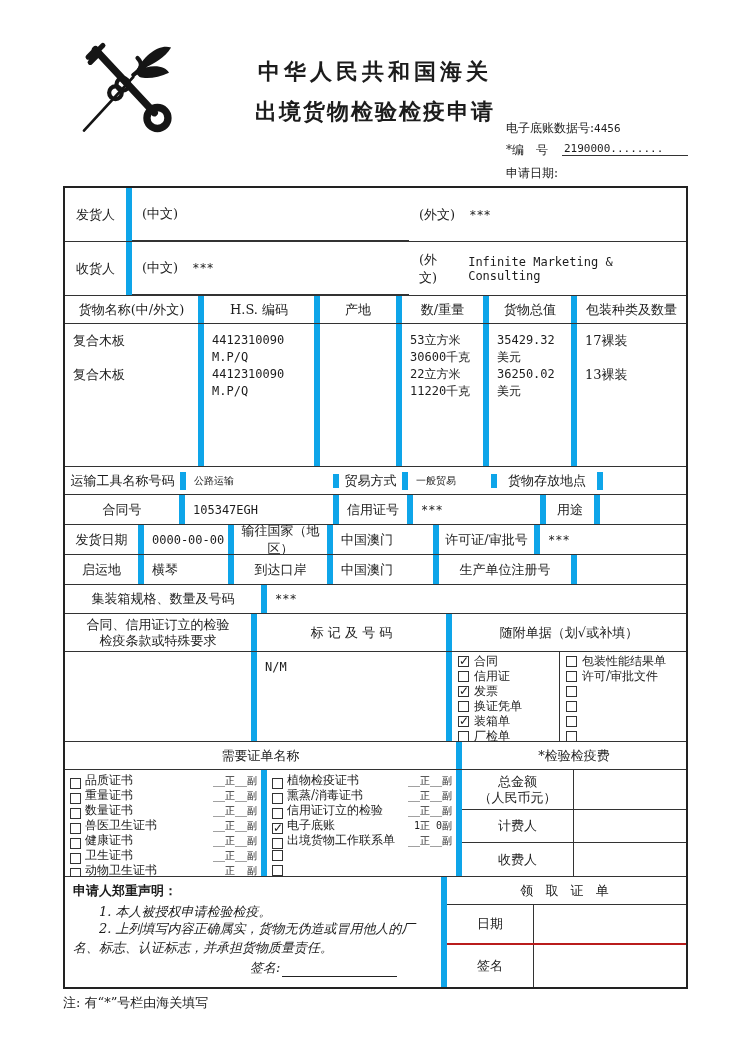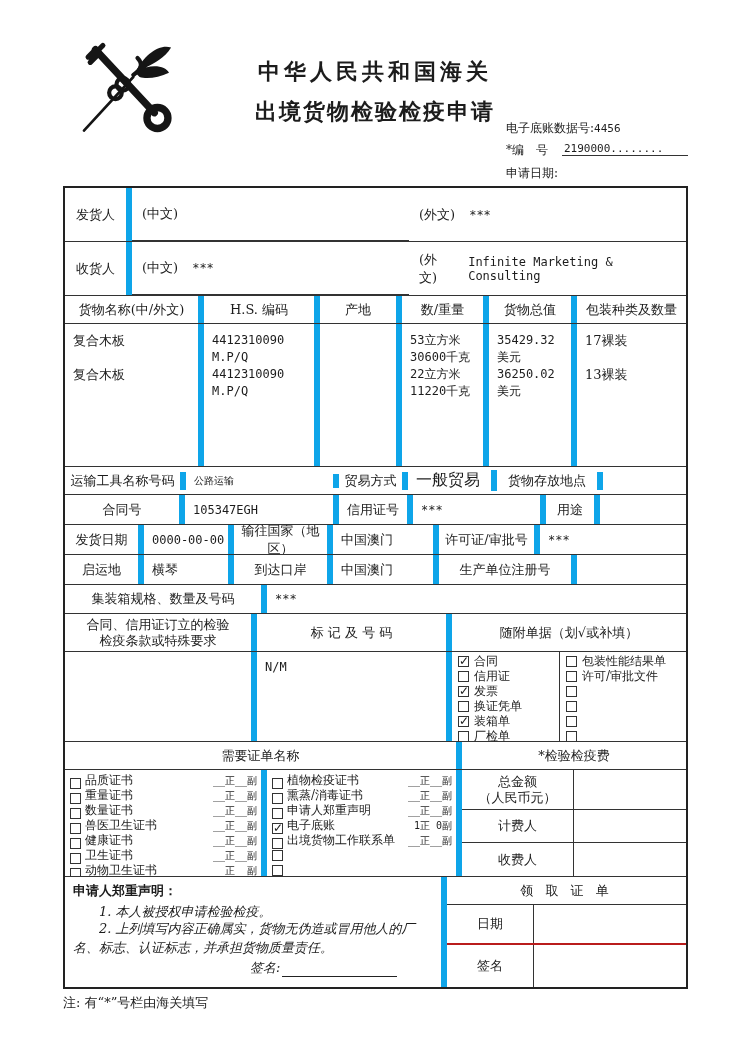--- a/index.html
+++ b/index.html
@@ -140,21 +140,21 @@
 美元</div>
       <div class="cell pre" style="flex:1;">17裸装
 
 13裸装</div>
     </div>
 
     <div class="row" style="height:28px;align-items:center;">
       <div class="cell lblc" style="width:121px;">运输工具名称号码</div>
       <div class="cell valc" style="width:153px; font-family:Liberation Mono, monospace; font-size:10px;">公路运输</div>
       <div class="cell lblc" style="width:69px;">贸易方式</div>
-      <div class="cell valc" style="width:89px; font-family:'DejaVu Serif',serif; font-size:16px;">一般贸易</div>
+      <div class="cell valc" style="width:89px; font-family:'DejaVu Serif',serif; font-size:10px;">一般贸易</div>
       <div class="cell lblc" style="width:106px;">货物存放地点</div>
       <div class="cell valc" style="flex:1;"></div>
     </div>
 
     <div class="row" style="height:30px;">
       <div class="cell lblc" style="width:120px;">合同号</div>
       <div class="cell valc" style="width:154px;">105347EGH</div>
       <div class="cell lblc" style="width:74px;">信用证号</div>
       <div class="cell valc" style="width:133px;">***</div>
       <div class="cell lblc" style="width:54px;">用途</div>
@@ -318,21 +318,21 @@
         <div class="certitem">
             <span class="lab">
               <span class="cb"></span>
               <span>熏蒸/消毒证书</span>
             </span>
             <span class="cnt">__正__副</span>
           </div>
         <div class="certitem">
             <span class="lab">
               <span class="cb"></span>
-              <span>申请人郑重声明</span>
+              <span>信用证订立的检验</span>
             </span>
             <span class="cnt">__正__副</span>
           </div>
         <div class="certitem">
             <span class="lab">
               <span class="cb">✓</span>
               <span>电子底账</span>
             </span>
             <span class="cnt">1正 0副</span>
           </div>

